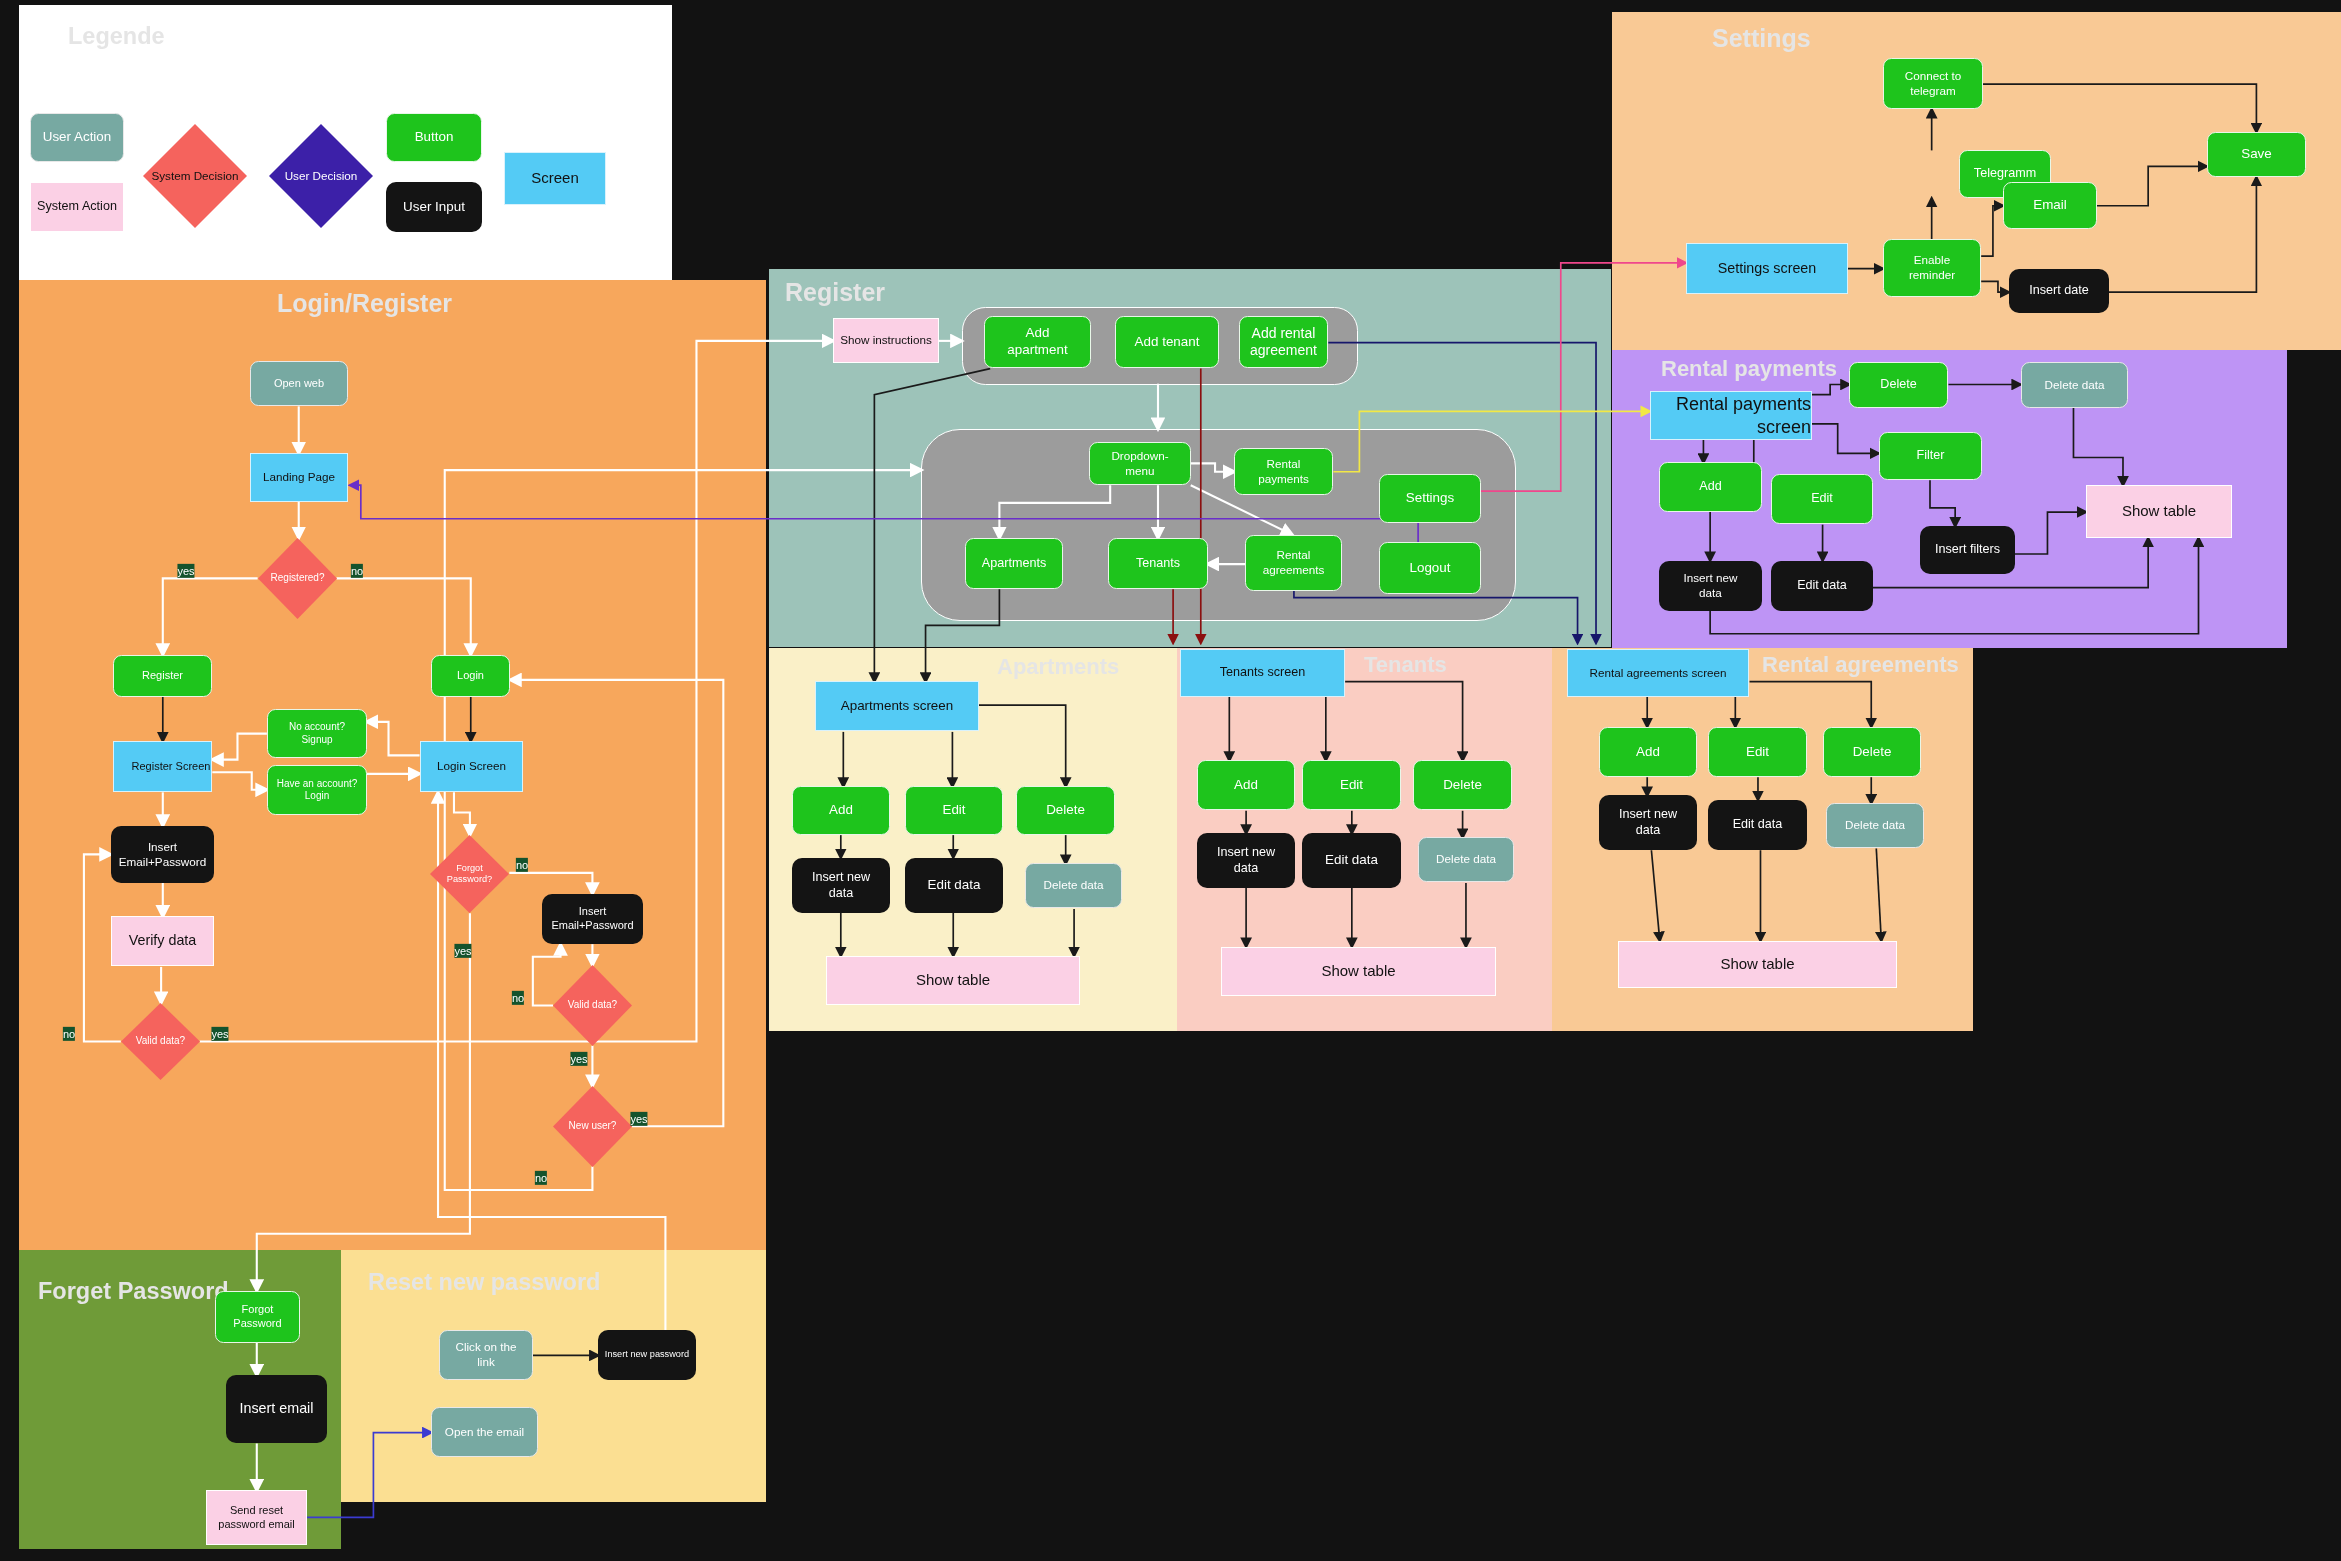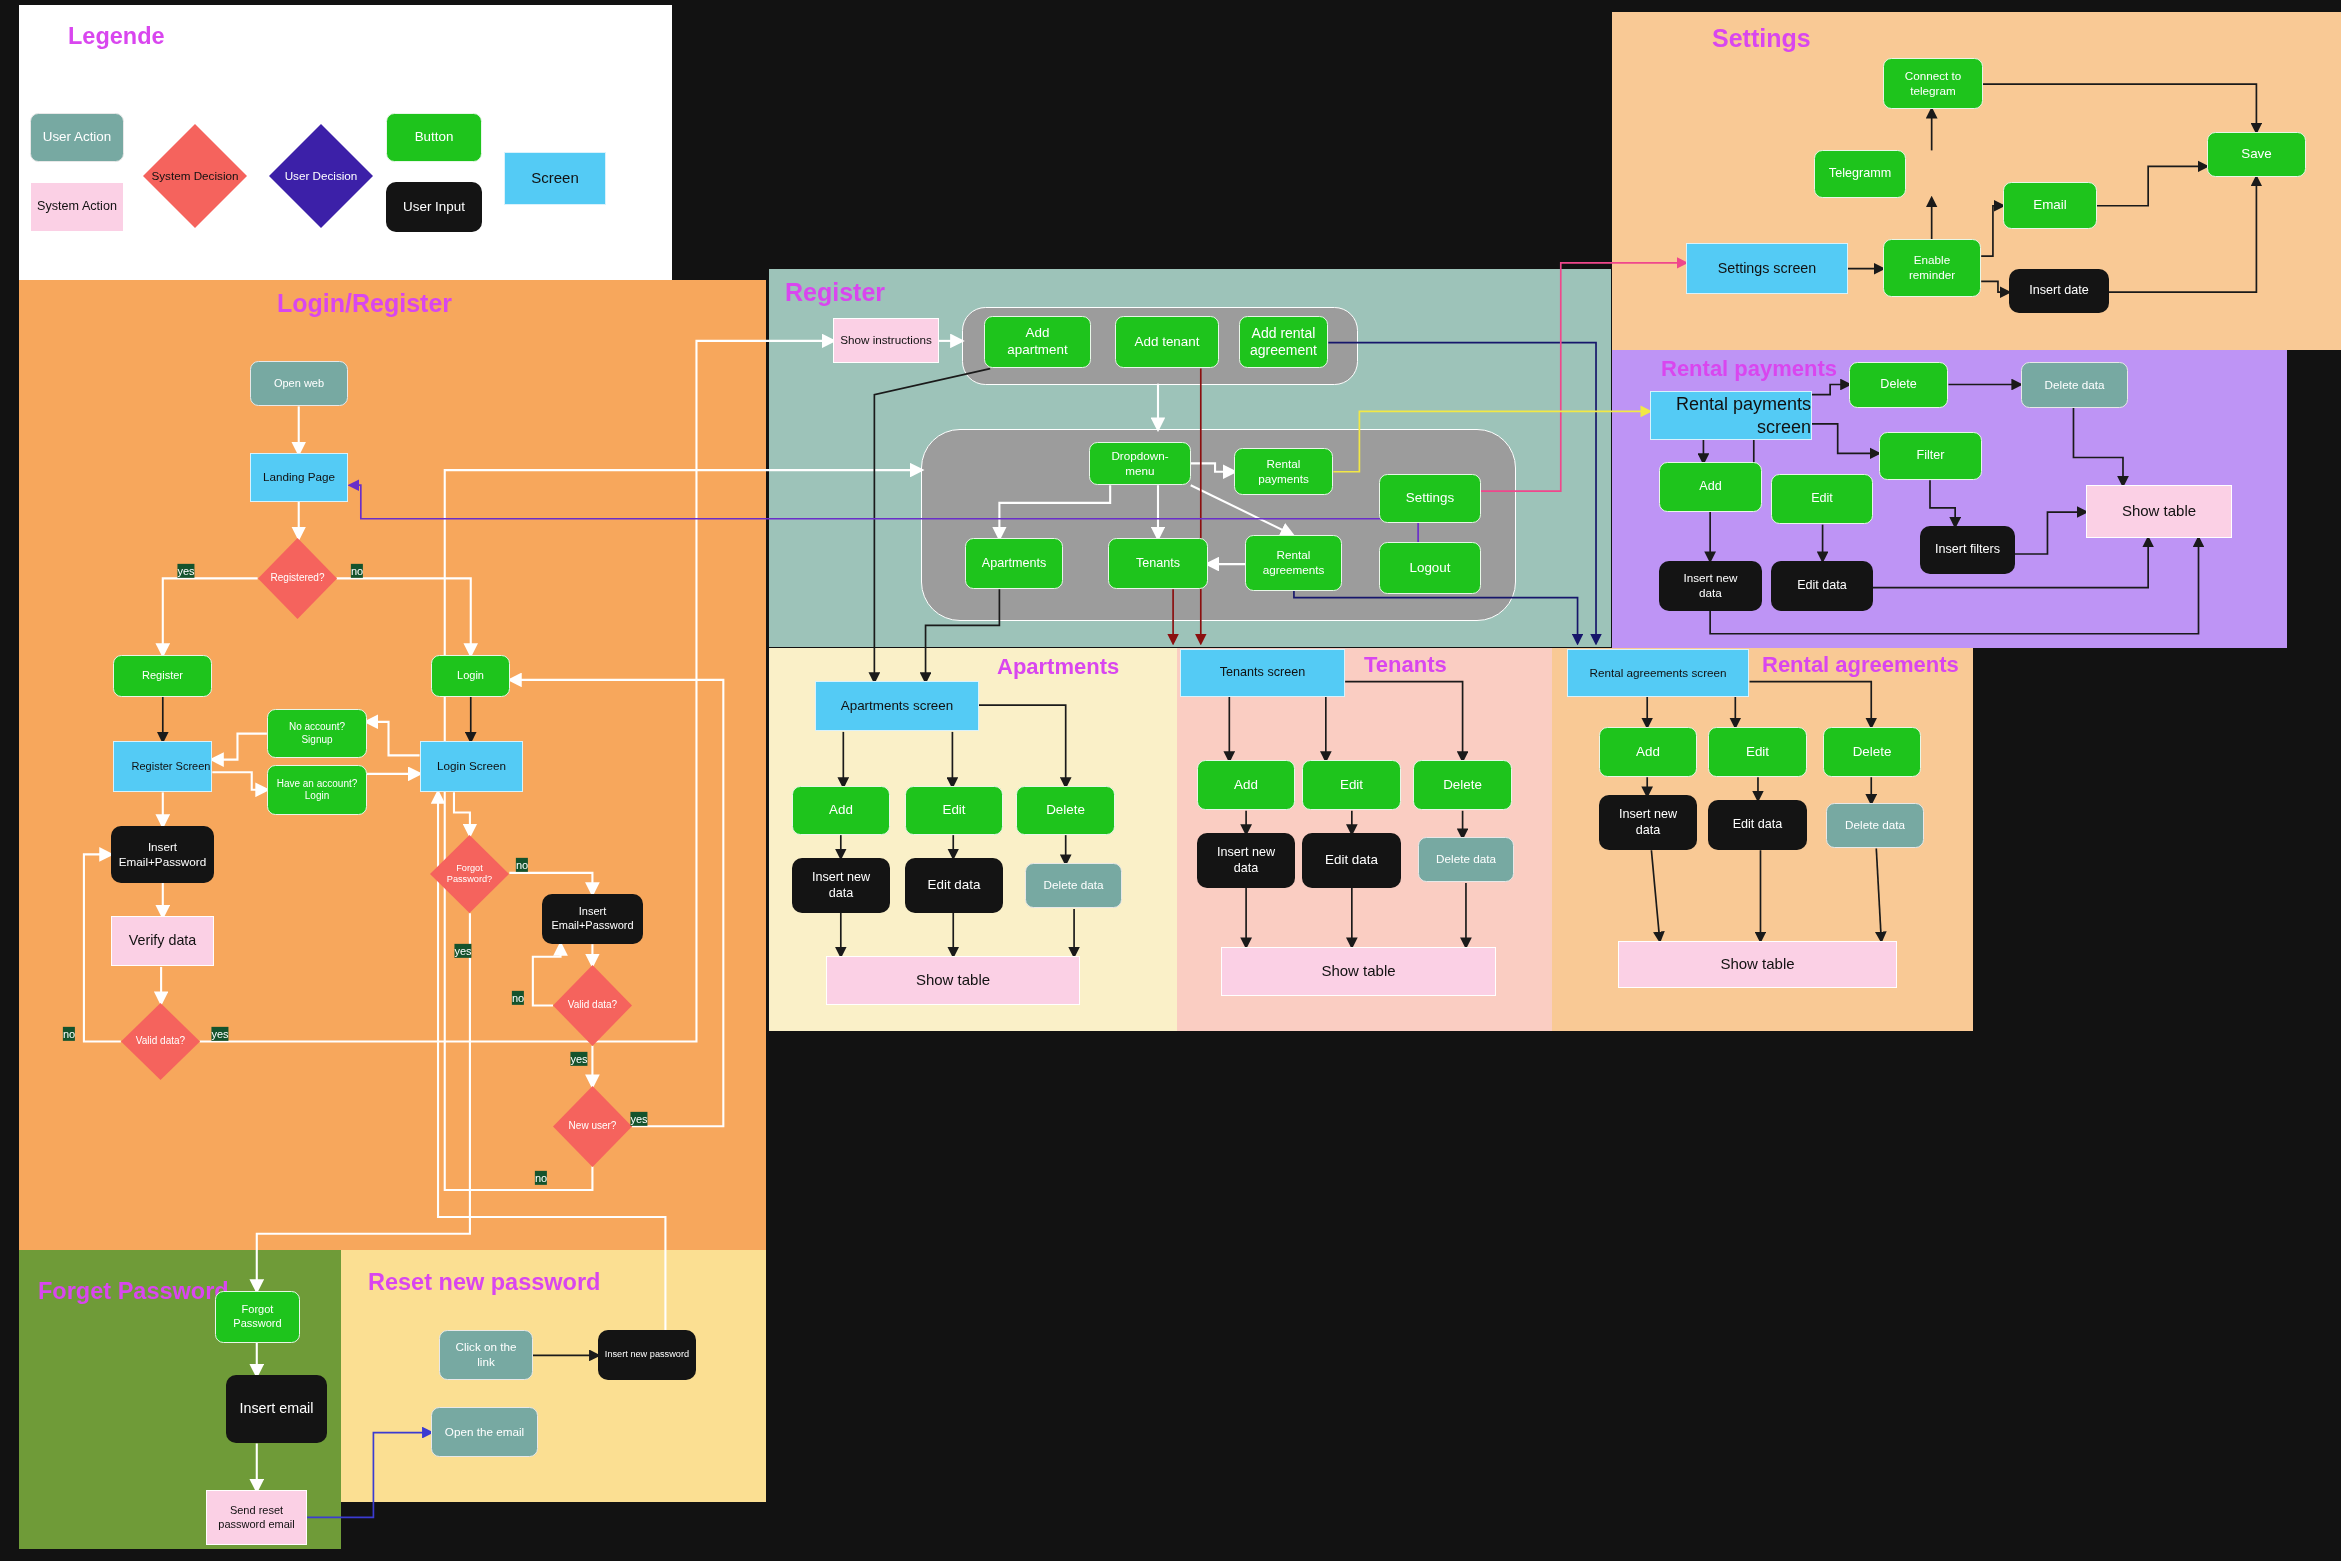--- a/index.html
+++ b/index.html
@@ -1,19 +1,19 @@
 <!DOCTYPE html>
 <html style="font-size:13.4px"><head>
 <meta charset="utf-8">
 <style>
   html,body{margin:0;padding:0;background:#121212;}
   body{font-family:"Liberation Sans","DejaVu Sans",sans-serif;}
   #canvas{position:relative;width:2342px;height:1562px;background:#121212;overflow:hidden;}
   .sec{position:absolute;}
-  .sec-title{position:absolute;font-weight:bold;color:#d946ef;white-space:nowrap;line-height:1.05;}
+  .sec-title{position:absolute;font-weight:bold;color:#e5e5e5;white-space:nowrap;line-height:1.05;}
   .gbox{position:absolute;background:#9c9c9c;border:1.7px solid #fff;}
   .node{position:absolute;display:flex;align-items:center;justify-content:center;
         text-align:center;white-space:pre-line;line-height:1.25;box-sizing:border-box;}
   .n-ua{background:#77a9a2;color:#fff;border-radius:8.4px;border:0.8px solid #e8e8e8;}
   .n-sa{background:#fbd0e5;color:#111;border:0.8px solid #fff;}
   .n-btn{background:#1ec41c;color:#fff;border-radius:8.4px;border:0.8px solid #e8f7e8;}
   .n-in{background:#141414;color:#fff;border-radius:10px;}
   .n-scr{background:#54cbf5;color:#111;border:0.8px solid #d9f2fc;}
   .n-tab{background:#fbd0e5;color:#111;border:1.7px solid #fff;}
   .n-sd{background:#f5635d;color:#fff;clip-path:polygon(50% 0,100% 50%,50% 100%,0 50%);}
@@ -206,21 +206,21 @@
     <div class="node n-btn" style="left: 1234px; top: 448px; width: 99px; height: 47px; font-size: 11.7px;">Rental
 payments</div>
     <div class="node n-btn" style="left: 1379px; top: 474px; width: 102px; height: 49px; font-size: 13.4px;">Settings</div>
     <div class="node n-btn" style="left: 965px; top: 538px; width: 98px; height: 51px; font-size: 12.6px;">Apartments</div>
     <div class="node n-btn" style="left: 1108px; top: 538px; width: 100px; height: 51px; font-size: 12.6px;">Tenants</div>
     <div class="node n-btn" style="left: 1245px; top: 535px; width: 97px; height: 56px; font-size: 11.7px;">Rental
 agreements</div>
     <div class="node n-btn" style="left: 1379px; top: 542px; width: 102px; height: 52px; font-size: 13.4px;">Logout</div>
     <div class="node n-btn" style="left: 1883px; top: 58px; width: 100px; height: 51px; font-size: 11.7px;">Connect to
 telegram</div>
-    <div class="node n-btn" style="left: 1814px; top: 150px; width: 92px; height: 48px; font-size: 12.6px;">Telegramm</div>
+    <div class="node n-btn" style="left: 1959px; top: 150px; width: 92px; height: 48px; font-size: 12.6px;">Telegramm</div>
     <div class="node n-btn" style="left: 2003px; top: 182px; width: 94px; height: 47px; font-size: 13.4px;">Email</div>
     <div class="node n-btn" style="left: 2207px; top: 132px; width: 99px; height: 45px; font-size: 13.4px;">Save</div>
     <div class="node n-scr" style="left: 1686px; top: 243px; width: 162px; height: 51px; font-size: 14.3px;">Settings screen</div>
     <div class="node n-btn" style="left: 1883px; top: 239px; width: 98px; height: 58px; font-size: 11.7px;">Enable
 reminder</div>
     <div class="node n-in" style="left: 2009px; top: 269px; width: 100px; height: 44px; font-size: 12.6px;">Insert date</div>
     <div class="node n-scr" style="left: 1650px; top: 391px; width: 162px; height: 49px; font-size: 18px; text-align: right;">Rental payments screen</div>
     <div class="node n-btn" style="left: 1849px; top: 362px; width: 99px; height: 46px; font-size: 12.6px;">Delete</div>
     <div class="node n-ua" style="left: 2021px; top: 362px; width: 107px; height: 46px; font-size: 11.7px;">Delete data</div>
     <div class="node n-btn" style="left: 1879px; top: 432px; width: 103px; height: 48px; font-size: 12.6px;">Filter</div>

